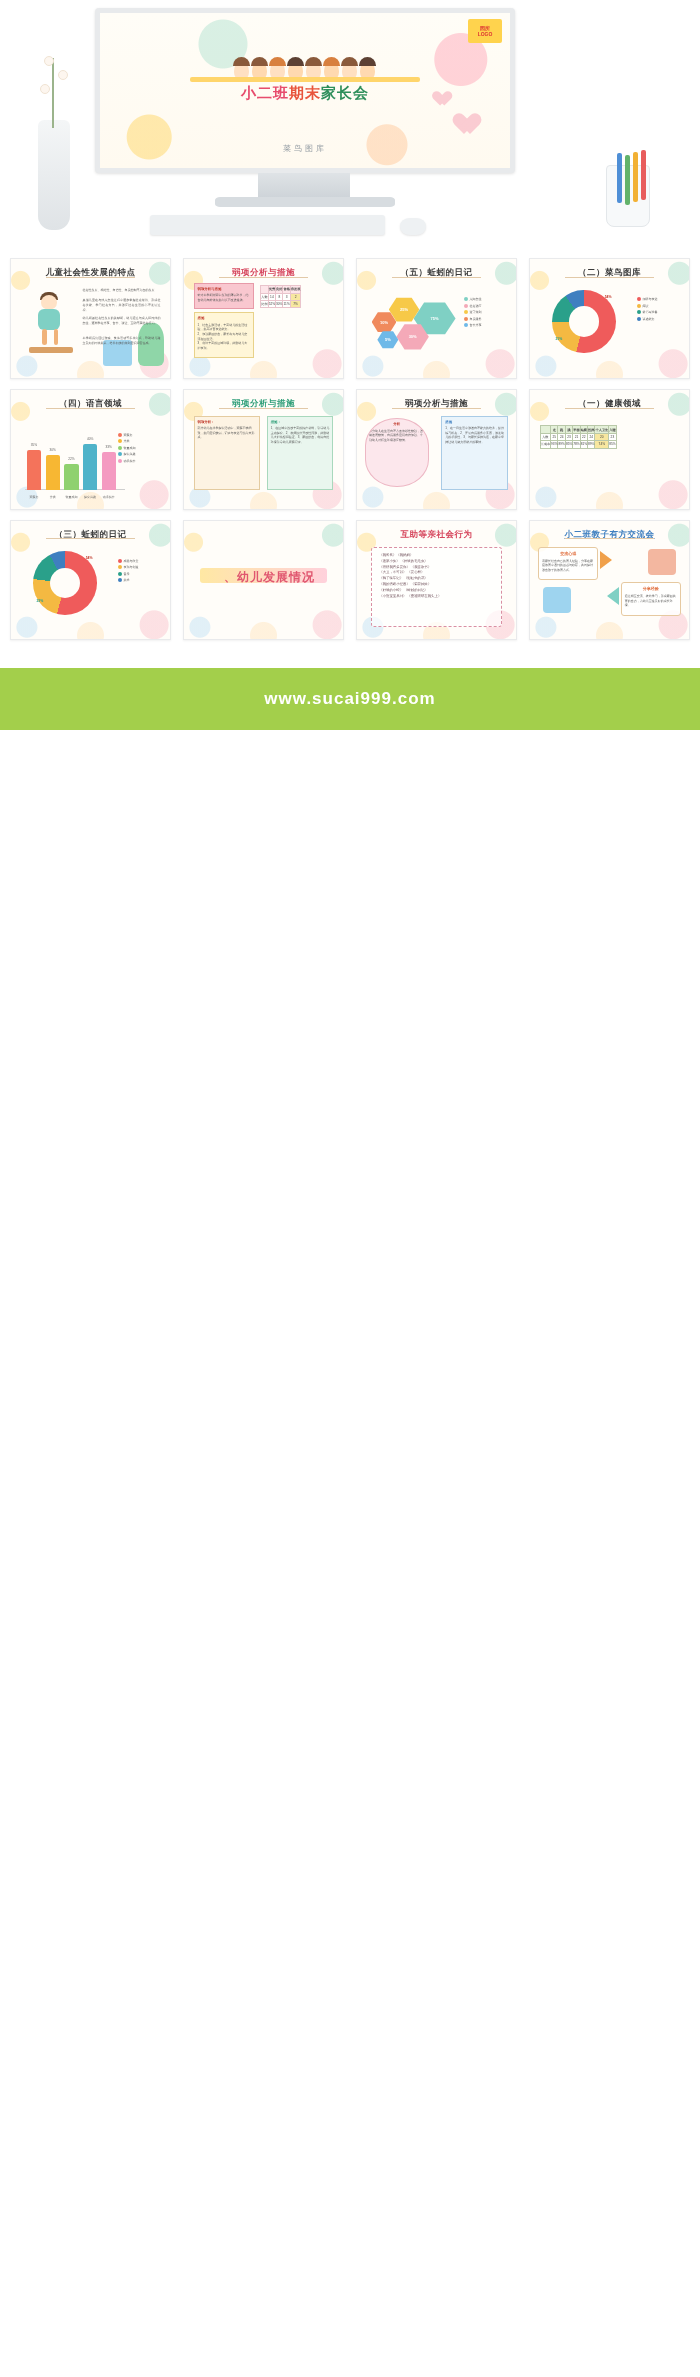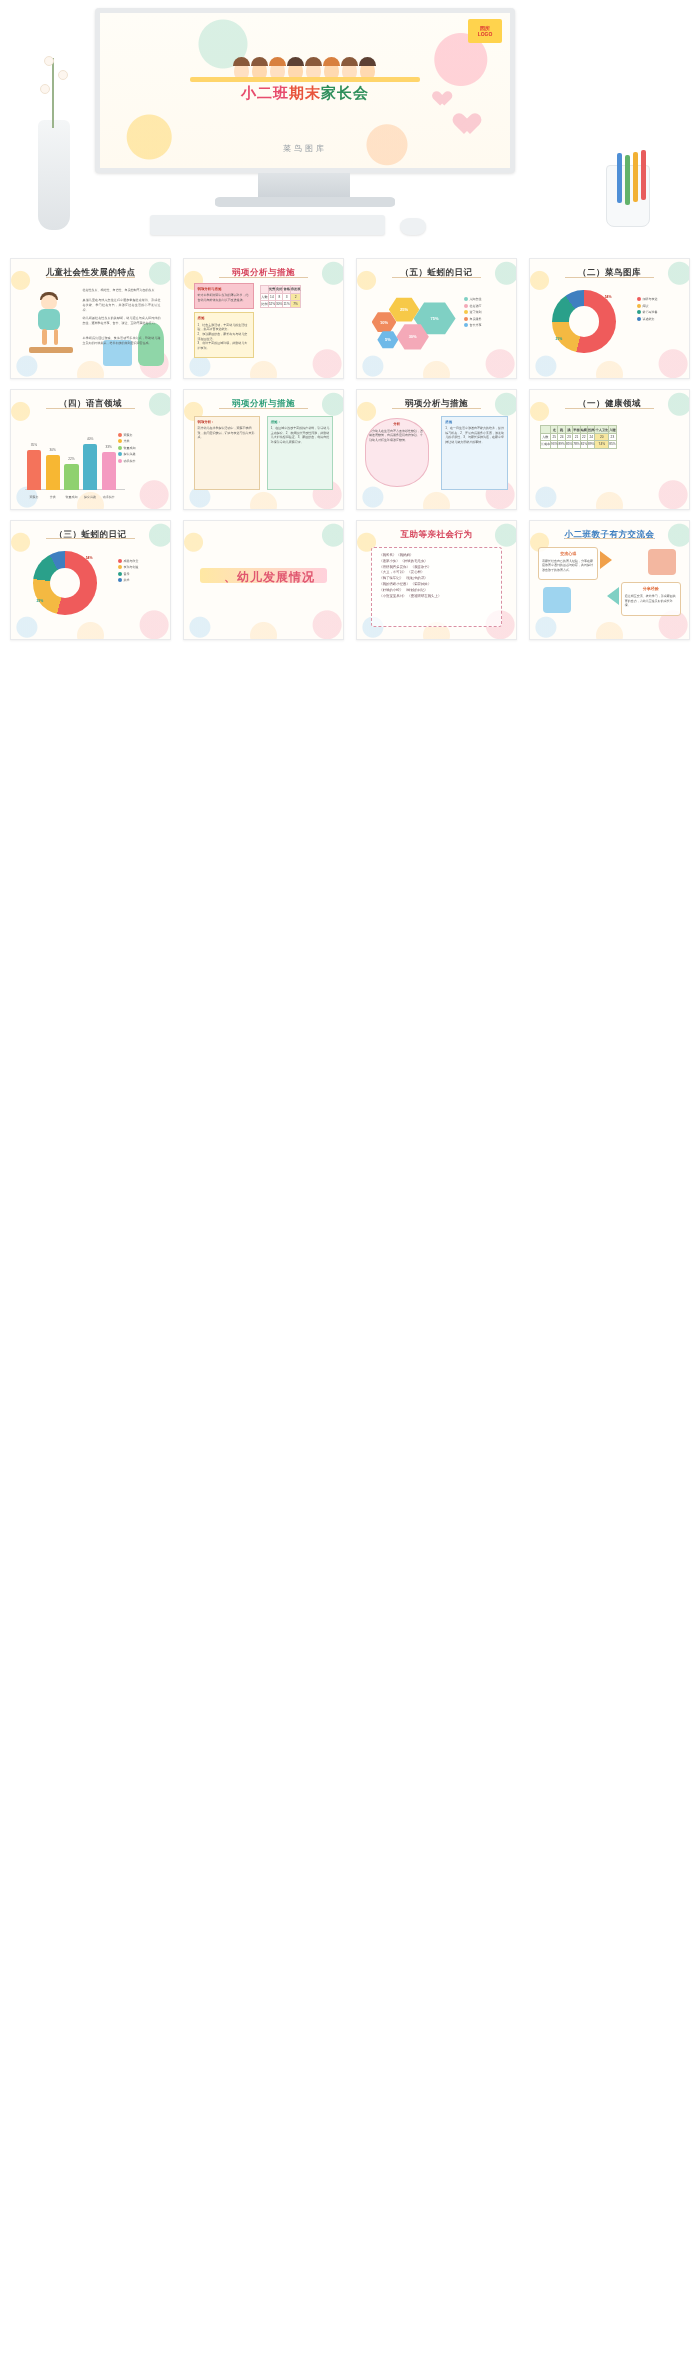--- a/index.html
+++ b/index.html
@@ -589,14 +589,15 @@
       </div>
       <div class="arrow-r" style="left:44%; top:26%;"></div>
       <div class="arrow-l" style="right:44%; top:56%;"></div>
       <div style="position:absolute; right:8%; top:24%; width:18%; height:22%; background:#f3b7a0; border-radius:4px;"></div>
       <div style="position:absolute; left:8%; top:56%; width:18%; height:22%; background:#9ed4ef; border-radius:4px;"></div>
     </div>
 
 
   </div>
 
+  <div class="banner2">www.sucai999.com</div>
 
 </div>
 
 </body></html>

